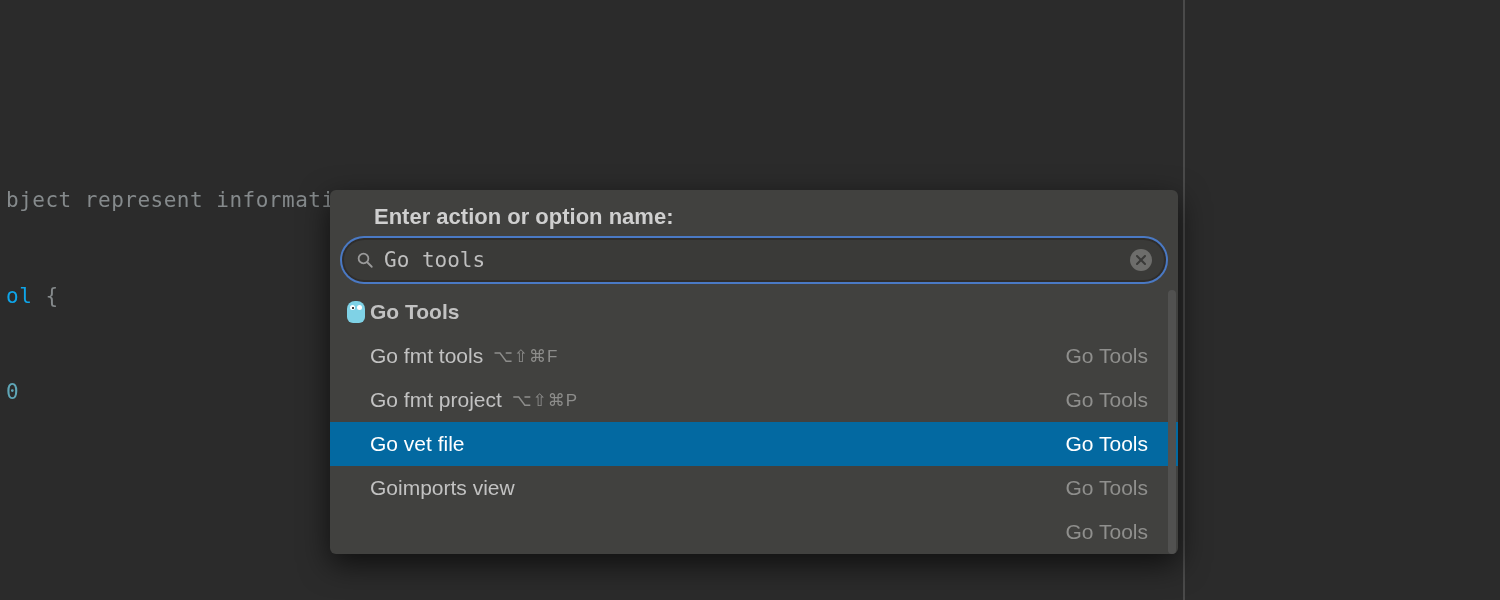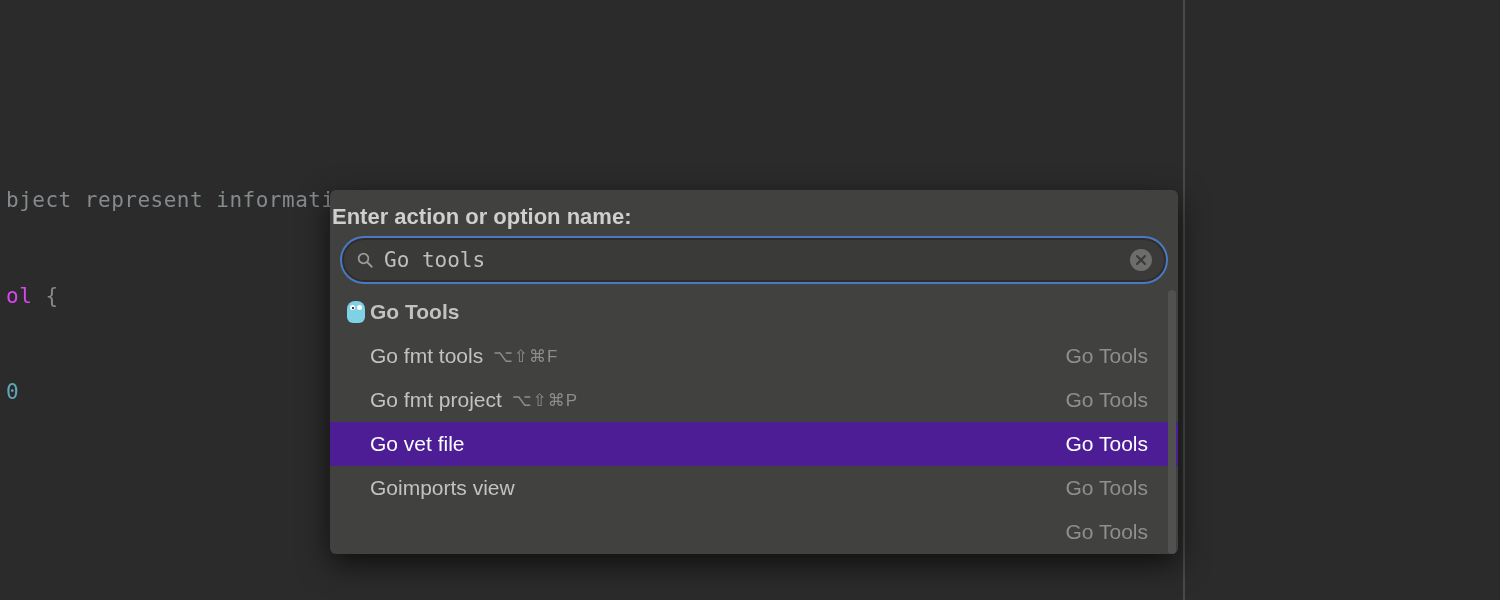--- a/index.html
+++ b/index.html
@@ -21,21 +21,21 @@
     left: 6px;
     top: 120px;
     font-family: "Menlo", "Consolas", monospace;
     font-size: 21px;
     line-height: 32px;
     color: #858a8c;
     white-space: pre;
     letter-spacing: 0.5px;
   }
   .editor .line { height: 32px; }
-  .c-kw    { color: #d946ef; }  
+  .c-kw    { color: #0ea5e9; }  
   .c-num   { color: #5fa6b7; }
 
   
   .vguide {
     position: absolute;
     top: 0; bottom: 0;
     left: 1183px;
     width: 2px;
     background: #4a4a4a;
   }
@@ -50,20 +50,21 @@
     border-radius: 6px;
     box-shadow: 0 10px 30px rgba(0,0,0,0.65);
     padding: 14px 0 0 0;
     color: #d0d0d0;
   }
   .popup-title {
     font-size: 22px;
     font-weight: 700;
     color: #cfcfcf;
     padding: 0 18px 10px 2px;
+    margin-left: 42px;
   }
   .search-wrap {
     margin: 0 14px 10px 14px;
     position: relative;
     display: flex;
     align-items: center;
     background: #3a3a38;
     border-radius: 22px;
     padding: 7px 12px;
     box-shadow: 0 0 0 2px #2f2d2b, 0 0 0 4px #4a79c4;
@@ -112,21 +113,21 @@
   .item .icon { width: 28px; display:flex; justify-content:center; line-height:0; }
   .item .label { flex: 0 0 auto; }
   .item .shortcut {
     margin-left: 10px;
     color: #8d8d8b;
     font-size: 17px;
     letter-spacing: 1px;
   }
   .item .spacer { flex: 1 1 auto; }
   .item .group { color: #8f8f8d; }
-  .item.selected           { background: #4c1d95; color: #ffffff; }
+  .item.selected           { background: #0369a1; color: #ffffff; }
   .item.selected .group    { color: #ffffff; }
   .item.heading .label { font-weight: 600; }
 
   
   .gopher {
     width: 18px; height: 22px;
     background: #7fd2e6;
     border-radius: 8px 8px 6px 6px;
     position: relative;
   }

